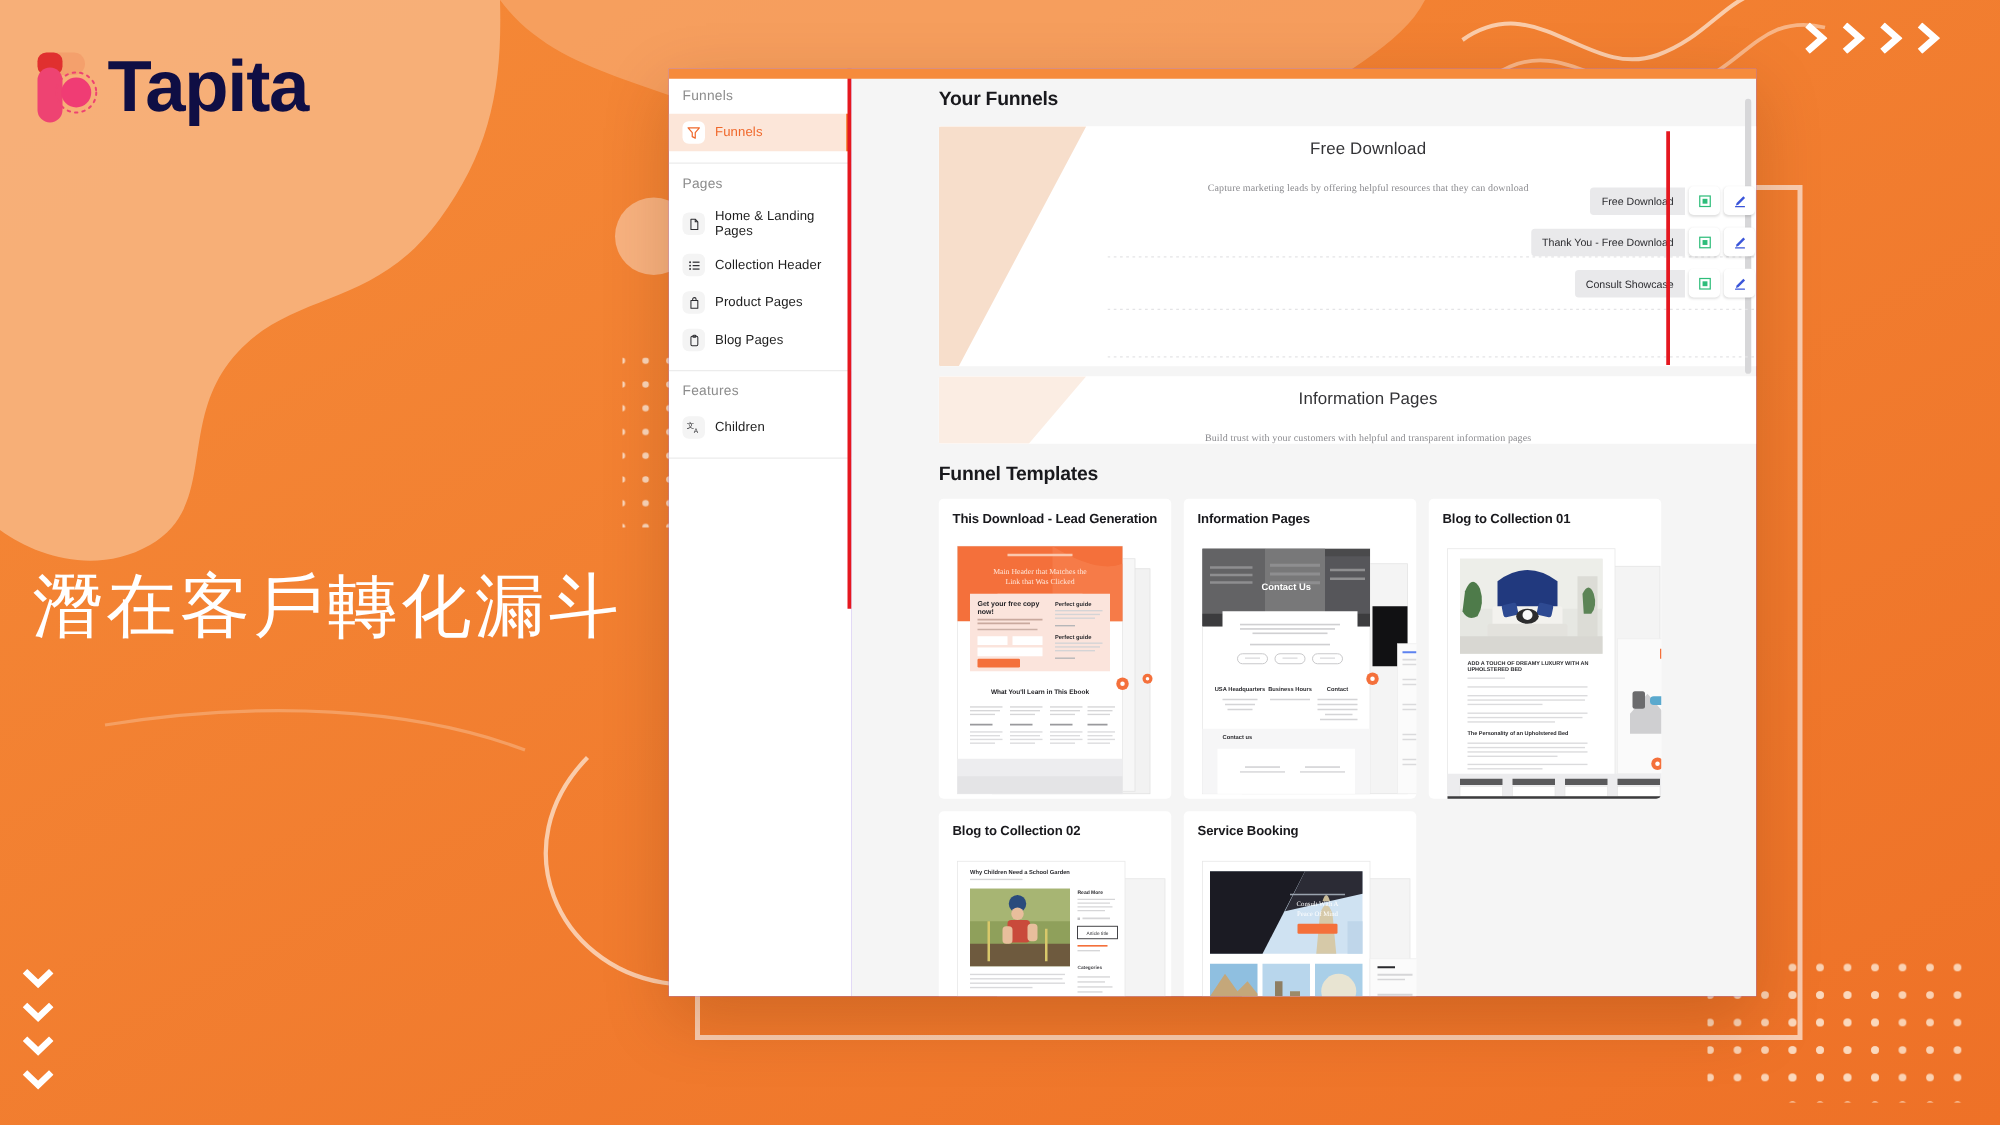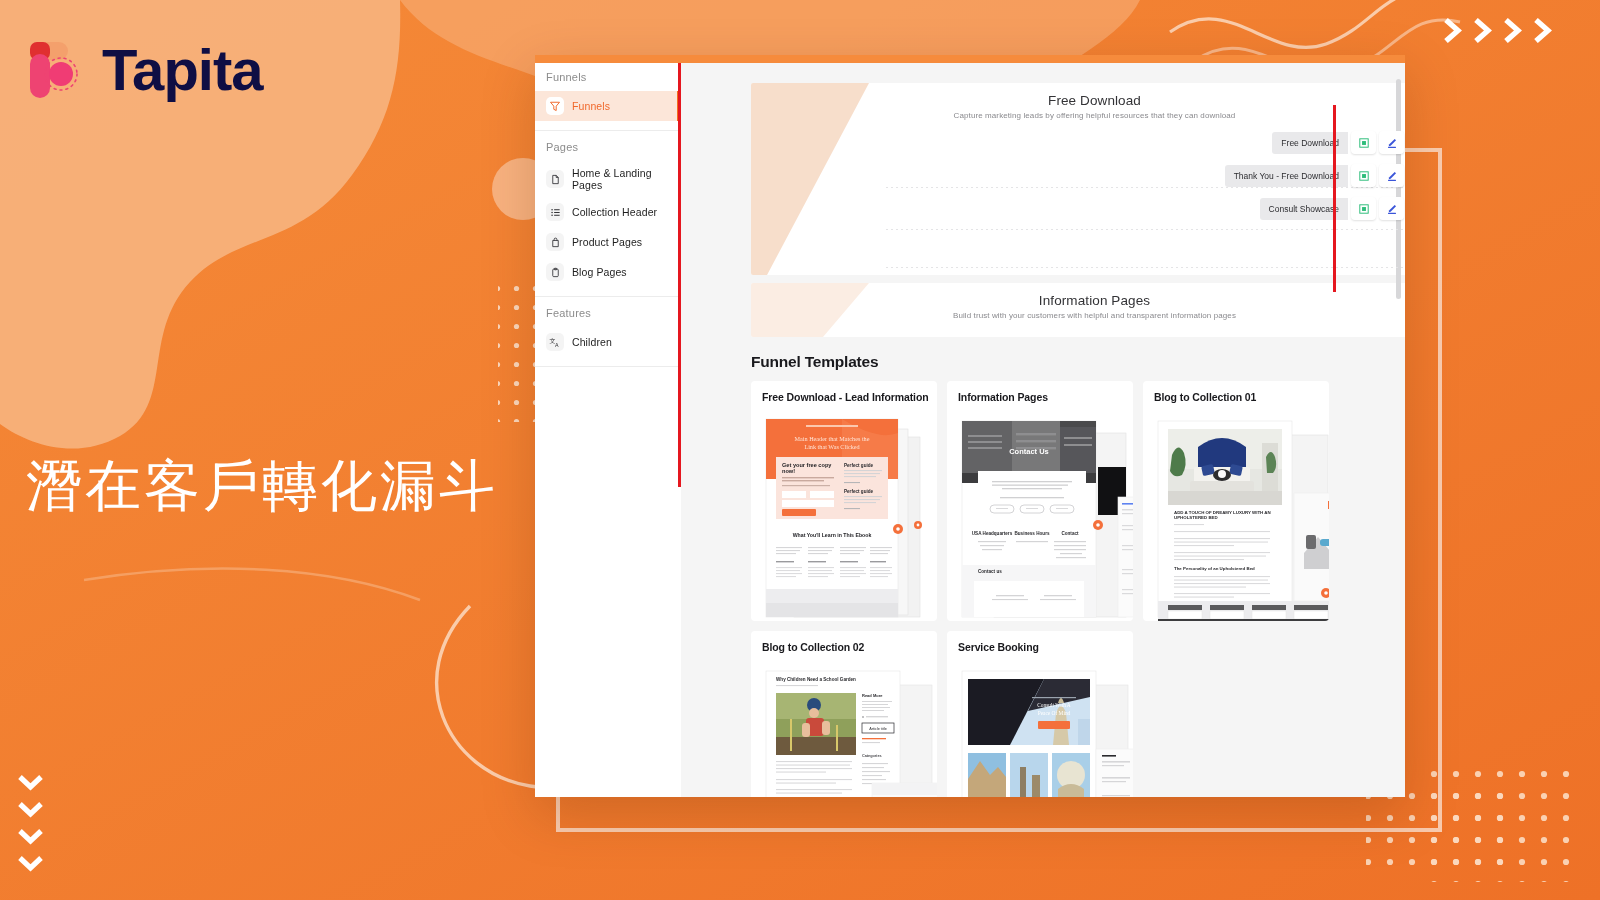--- a/index.html
+++ b/index.html
@@ -10,21 +10,21 @@
     position: relative;
   }
 
   
   #bg { position: absolute; inset: 0; overflow: hidden; }
   .bg-svg { position: absolute; inset: 0; width: 1600px; height: 900px; }
 
   
   #brand {
     position: absolute; left: 26px; top: 38px;
-    display: flex; align-items: center; gap: 16px;
+    display: flex; align-items: center; 
   }
   .logo-mark { width: 60px; height: 64px; position: relative; }
   .brand-name {
     font-size: 58px; font-weight: 700; color: #0F0E44;
     letter-spacing: -1px; line-height: 1;
   }
 
   
   #headline {
     position: absolute; left: 26px; top: 455px;
@@ -97,21 +97,21 @@
   
   .funnel-card {
     margin: 12px 0 0 70px; width: 687px; background: #FFFFFF;
     position: relative; overflow: hidden; border-radius: 2px;
   }
   .funnel-card.tall { height: 192px; }
   .funnel-card.short { height: 54px; margin-top: 8px; }
   .funnel-wedge { position: absolute; left: 0; top: 0; height: 100%; width: 135px; }
   .funnel-head { text-align: center; padding-top: 10px; position: relative; z-index: 2; }
   .funnel-name { font-size: 13.5px; color: #333336; font-weight: 400; letter-spacing: .1px; }
-  .funnel-desc { font-size: 8px; color: #8A8A8E; margin-top: 3px; letter-spacing: .1px; }
+  .funnel-desc { font-size: 8px; color: #8A8A8E; margin-top: 20px; letter-spacing: .1px; font-family: Liberation Serif, serif; }
   .funnel-rows { position: absolute; right: 6px; top: 48px; z-index: 3; }
   .funnel-row { display: flex; align-items: center; margin-bottom: 10px; justify-content: flex-end; }
   .fr-label {
     background: #E9E9EB; color: #2D2D31; font-size: 8.5px;
     padding: 6px 9px; border-radius: 3px 0 0 3px; white-space: nowrap;
   }
   .fr-btn {
     width: 25px; height: 23px; background: #FFFFFF; border-radius: 4px;
     margin-left: 3px; display: flex; align-items: center; justify-content: center;
     box-shadow: 0 1px 2px rgba(0,0,0,.12); cursor: pointer;
@@ -306,20 +306,21 @@
       </div>
     </div>
     <div class="side-sep"></div>
 
   </nav>
 
   <section id="main">
 
     <div id="funnel-redline"></div>
 
+    <h2 class="main-title">Your Funnels</h2>
 
     <div class="funnel-card tall">
       <svg class="funnel-wedge" viewBox="0 0 135 192" preserveAspectRatio="none">
         <path d="M0,0 L118,0 L16,192 L0,192 Z" fill="#F7DECB"></path>
       </svg>
       <div class="dash-line" style="top:104px"></div>
       <div class="dash-line" style="top:146px"></div>
       <div class="dash-line" style="top:184px"></div>
 
       <div class="funnel-head">
@@ -402,21 +403,21 @@
         <div class="funnel-name">Information Pages</div>
         <div class="funnel-desc">Build trust with your customers with helpful and transparent information pages</div>
       </div>
     </div>
 
     <h2 class="main-title second">Funnel Templates</h2>
 
     <div id="tpl-grid">
 
       <div class="tpl-card">
-        <div class="tpl-title">Free Download - Lead Information</div>
+        <div class="tpl-title">This Download - Lead Generation</div>
         <svg class="tpl-thumb" viewBox="0 0 195 210">
           <rect x="32" y="24" width="126" height="180" fill="#F2F2F2" stroke="#E0E0E0" stroke-width=".6"></rect>
           <rect x="20" y="16" width="126" height="186" fill="#F7F7F7" stroke="#E2E2E2" stroke-width=".6"></rect>
           <rect x="4" y="6" width="132" height="198" fill="#FFFFFF" stroke="#E6E6E6" stroke-width=".6"></rect>
 
           <rect x="4" y="6" width="132" height="60" fill="#F4703B"></rect>
           <path d="M80 6 q36 22 56 14 v46 h-56 z" fill="#F88554" opacity=".55"></path>
           <rect x="44" y="12" width="52" height="2" fill="#FBC8AE"></rect>
           <text x="70" y="28" font-size="6.2" fill="#FFE4D6" text-anchor="middle" font-family="Liberation Serif, serif">Main Header that Matches the</text>
           <text x="70" y="36" font-size="6.2" fill="#FFE4D6" text-anchor="middle" font-family="Liberation Serif, serif">Link that Was Clicked</text>

